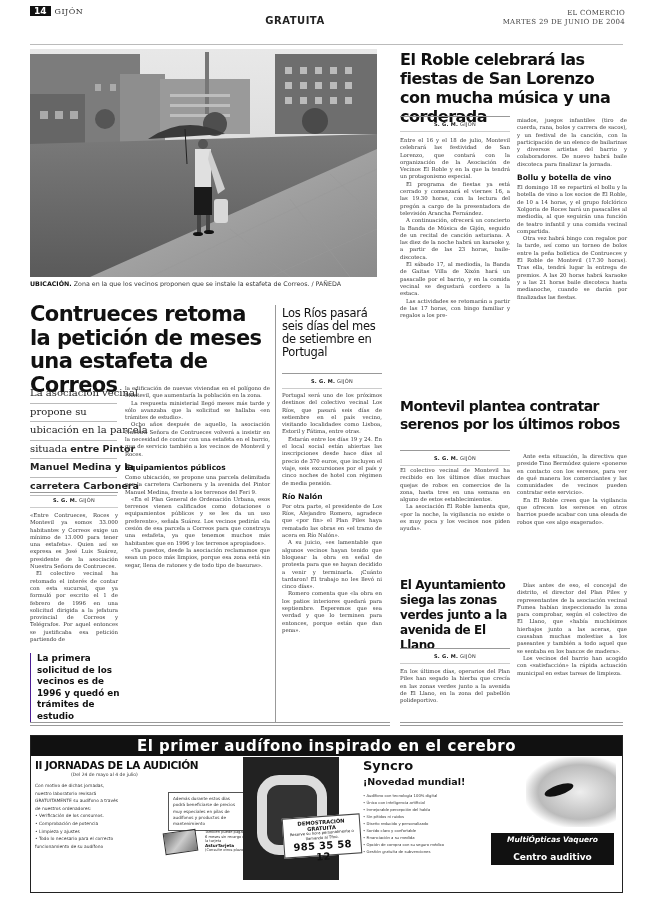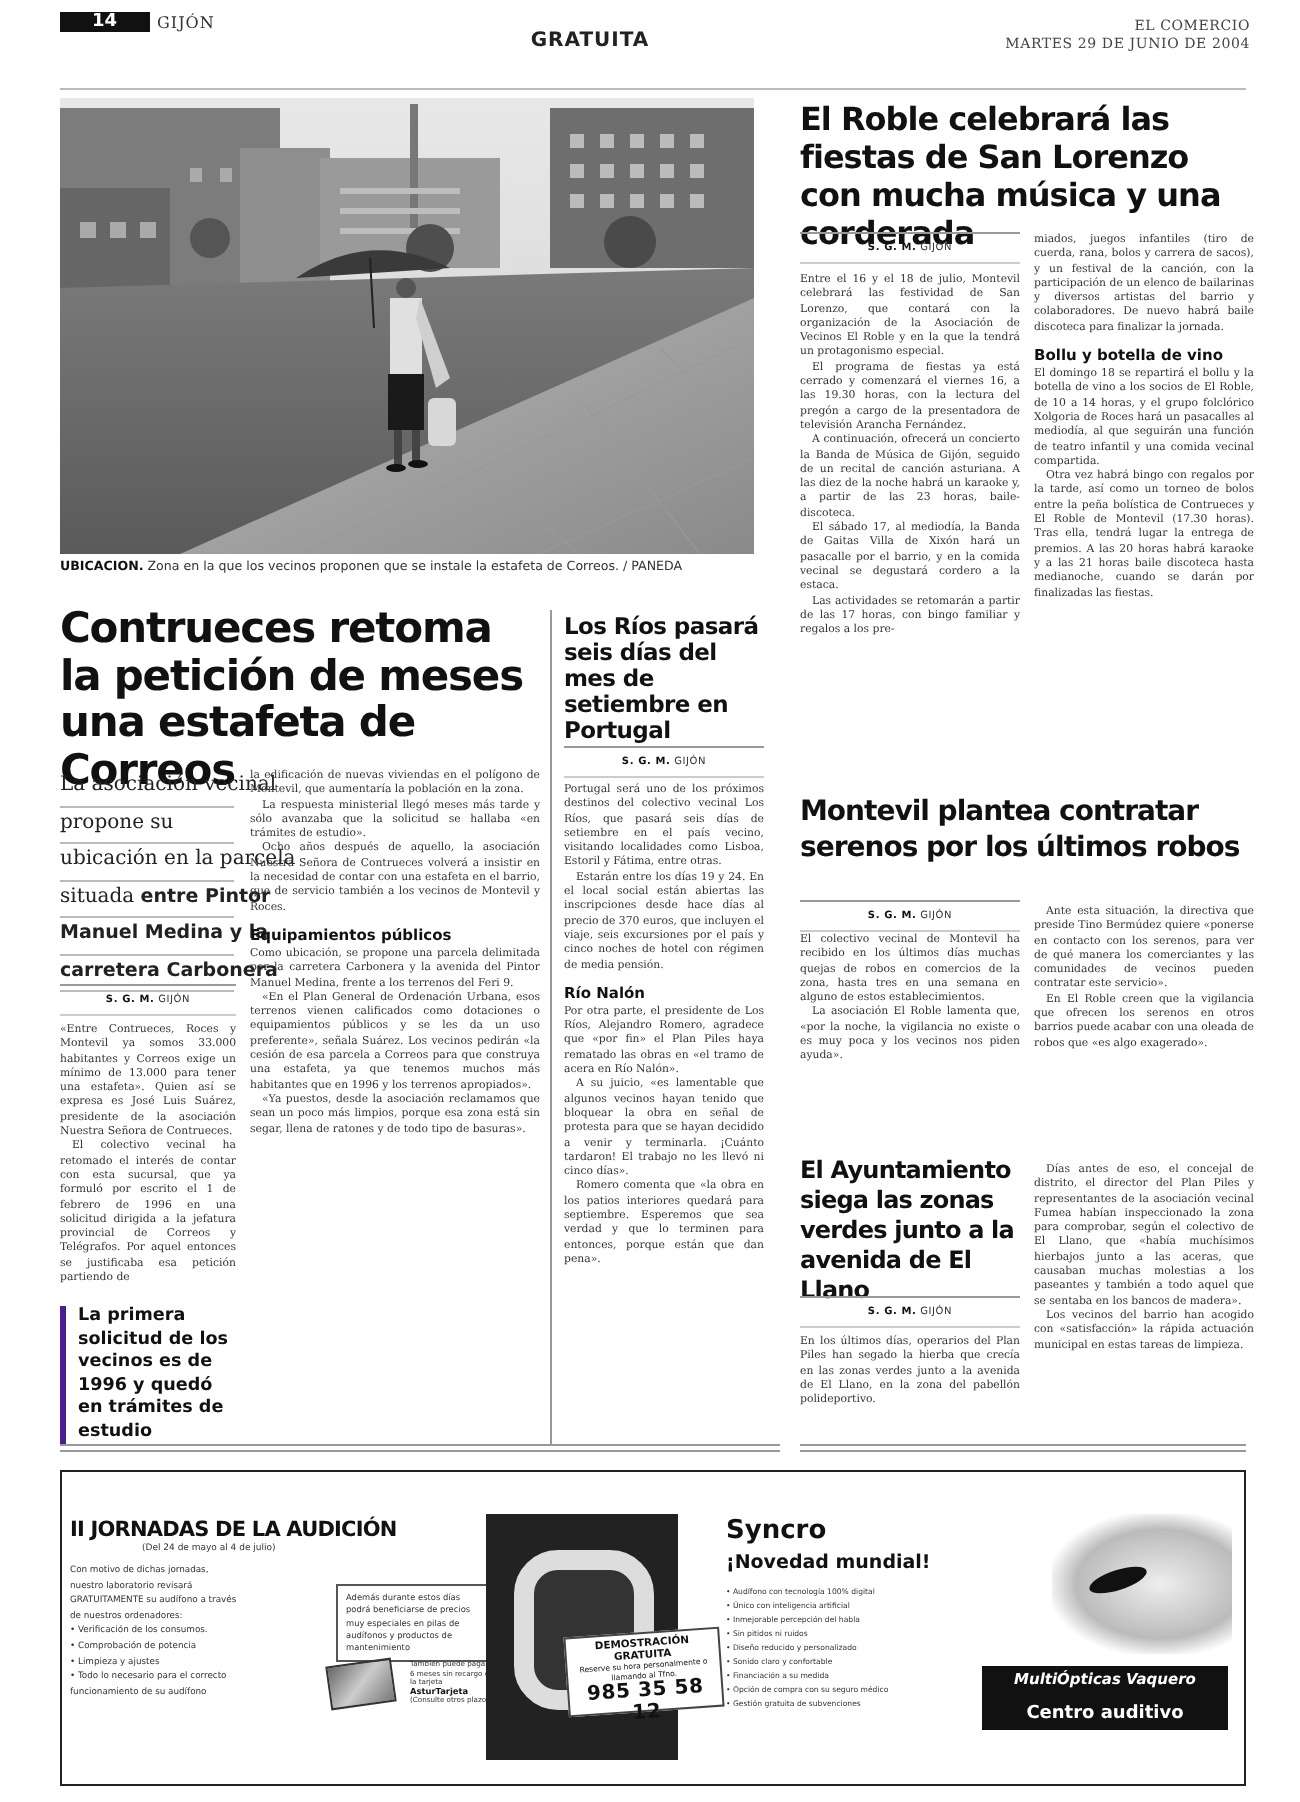--- a/index.html
+++ b/index.html
@@ -3,35 +3,35 @@
 <meta charset="utf-8">
 <style>
   * { box-sizing: border-box; margin: 0; padding: 0; }
   html, body { width: 650px; height: 901px; background: #fff; overflow: hidden; }
   body { position: relative; font-family: "DejaVu Serif", serif; color: #222; }
 
   .abs { position: absolute; }
 
   
   .hdr-page { left: 30px; top: 6px; font-size: 9px; display: flex; align-items: center; gap: 4px; color: #333; }
-  .hdr-page .num { background: #111; color: #fff; font-family: "DejaVu Sans", sans-serif; font-weight: bold; font-size: 9px; padding: 0 16px; }
+  .hdr-page .num { background: #111; color: #fff; font-family: "DejaVu Sans", sans-serif; font-weight: bold; font-size: 9px; padding: 0 4px; }
   .hdr-page .city { font-family: "DejaVu Serif", serif; letter-spacing: 0.5px; font-size: 8px; }
   .hdr-section { left: 245px; top: 15px; width: 100px; text-align: center; font-family: "DejaVu Sans", sans-serif; font-weight: bold; font-size: 10px; letter-spacing: 0.5px; }
   .hdr-right { right: 25px; top: 9px; text-align: right; font-size: 7px; color: #444; line-height: 9px; letter-spacing: 0.3px; }
   .hdr-rule { left: 30px; top: 44px; width: 593px; height: 1px; background: #bbb; }
 
   
   .photo { left: 30px; top: 49px; width: 347px; height: 228px; overflow: hidden; background: #9a9a9a; }
   .photo svg { display: block; }
   .caption { left: 30px; top: 280px; width: 350px; font-family: "DejaVu Sans", sans-serif; font-size: 6.3px; color: #333; white-space: nowrap; overflow: hidden; }
   .caption b { font-weight: bold; color: #111; }
 
   
   .h-main { left: 30px; top: 303px; width: 235px; font-family: "DejaVu Sans", sans-serif; font-weight: bold; font-size: 21px; line-height: 23.5px; color: #111; letter-spacing: -0.6px; }
-  .h-side { left: 282px; top: 307px; width: 105px; font-family: "DejaVu Sans", sans-serif; font-weight: bold; font-size: 11.5px; line-height: 13px; color: #111; letter-spacing: -0.3px; }
+  .h-side { left: 282px; top: 307px; width: 105px; font-family: "DejaVu Sans", sans-serif; font-weight: normal; font-size: 11.5px; line-height: 13px; color: #111; letter-spacing: -0.3px; }
   .h-right1 { left: 400px; top: 50px; width: 225px; font-family: "DejaVu Sans", sans-serif; font-weight: bold; font-size: 16px; line-height: 19px; color: #111; letter-spacing: -0.5px; }
   .h-right2 { left: 400px; top: 398px; width: 225px; font-family: "DejaVu Sans", sans-serif; font-weight: bold; font-size: 14px; line-height: 17.5px; color: #111; letter-spacing: -0.5px; }
   .h-right3 { left: 400px; top: 578px; width: 115px; font-family: "DejaVu Sans", sans-serif; font-weight: bold; font-size: 12px; line-height: 15px; color: #111; letter-spacing: -0.4px; }
 
   .vrule { width: 1px; background: #999; }
 
   
   .lead { left: 30px; top: 385px; width: 87px; font-family: "DejaVu Serif", serif; font-size: 10px; line-height: 10.5px; color: #222; }
   .lead .line { border-bottom: 1px solid #bbb; padding: 3px 0 4px; white-space: nowrap; }
   .lead .bold { font-family: "DejaVu Sans", sans-serif; font-weight: bold; font-size: 9.5px; }
@@ -40,21 +40,21 @@
   .byline { font-family: "DejaVu Sans", sans-serif; font-size: 5px; text-align: center; color: #333; border-top: 1px solid #999; border-bottom: 1px solid #ccc; padding: 4px 0; letter-spacing: 0.3px; }
   .byline b { font-weight: bold; color: #111; }
 
   
   .col { font-family: "DejaVu Serif", serif; font-size: 5.4px; line-height: 7.3px; color: #333; text-align: justify; }
   .col p { text-indent: 6px; margin: 0; }
   .col p.first { text-indent: 0; }
   .col h4 { font-family: "DejaVu Sans", sans-serif; font-weight: bold; font-size: 7.5px; line-height: 10px; color: #111; margin: 5px 0 1px; text-align: left; }
 
   
-  .pull { left: 30px; top: 653px; width: 90px; border-left: 3px solid #4c1d95; padding-left: 6px; font-family: "DejaVu Sans", sans-serif; font-weight: bold; font-size: 8.8px; line-height: 11.5px; color: #111; }
+  .pull { left: 30px; top: 653px; width: 90px; border-left: 1px solid #4c1d95; padding-left: 6px; font-family: "DejaVu Sans", sans-serif; font-weight: bold; font-size: 8.8px; line-height: 11.5px; color: #111; }
 
   .dblrule { height: 4px; border-top: 1px solid #999; border-bottom: 1px solid #999; }
 
   
   .ad { left: 30px; top: 735px; width: 593px; height: 158px; border: 1px solid #222; background: #fff; overflow: hidden; }
   .ad-banner { position: absolute; left: 0; top: 0; width: 100%; height: 20px; background: #111; color: #fff; font-family: "DejaVu Sans", sans-serif; font-weight: bold; font-size: 15px; text-align: center; line-height: 20px; letter-spacing: 0.5px; }
   .ad-footer { position: absolute; left: 0; bottom: 0; width: 100%; height: 13px; background: #111; color: #fff; font-family: "DejaVu Sans", sans-serif; font-weight: bold; font-size: 7.5px; text-align: center; line-height: 13px; letter-spacing: 0.3px; }
   .ad-jornadas { position: absolute; left: 4px; top: 23px; font-family: "DejaVu Sans", sans-serif; font-weight: bold; font-size: 10.5px; letter-spacing: -0.4px; color: #111; }
   .ad-dates { position: absolute; left: 40px; top: 36px; font-family: "DejaVu Sans", sans-serif; font-size: 4.5px; color: #333; }
   .ad-list { position: absolute; left: 4px; top: 46px; width: 105px; font-family: "DejaVu Sans", sans-serif; font-size: 4.4px; line-height: 7.6px; color: #333; }
@@ -255,20 +255,21 @@
   <p class="first">En los últimos días, operarios del Plan Piles han segado la hierba que crecía en las zonas verdes junto a la avenida de El Llano, en la zona del pabellón polideportivo.</p>
 </div>
 <div class="abs col" style="left:517px; top:582px; width:110px;">
   <p>Días antes de eso, el concejal de distrito, el director del Plan Piles y representantes de la asociación vecinal Fumea habían inspeccionado la zona para comprobar, según el colectivo de El Llano, que «había muchísimos hierbajos junto a las aceras, que causaban muchas molestias a los paseantes y también a todo aquel que se sentaba en los bancos de madera».</p>
   <p>Los vecinos del barrio han acogido con «satisfacción» la rápida actuación municipal en estas tareas de limpieza.</p>
 </div>
 
 <div class="abs dblrule" style="left:400px; top:722px; width:223px;"></div>
 
 <div class="abs ad">
+  <div class="ad-banner">El primer audífono inspirado en el cerebro</div>
   <div class="ad-jornadas">II JORNADAS DE LA AUDICIÓN</div>
   <div class="ad-dates">(Del 24 de mayo al 4 de julio)</div>
   <div class="ad-list">
     <div>Con motivo de dichas jornadas,</div>
     <div>nuestro laboratorio revisará</div>
     <div>GRATUITAMENTE su audífono a través</div>
     <div>de nuestros ordenadores:</div>
     <div>• <span>Verificación de los consumos.</span></div>
     <div>• <span>Comprobación de potencia</span></div>
     <div>• <span>Limpieza y ajustes</span></div>

